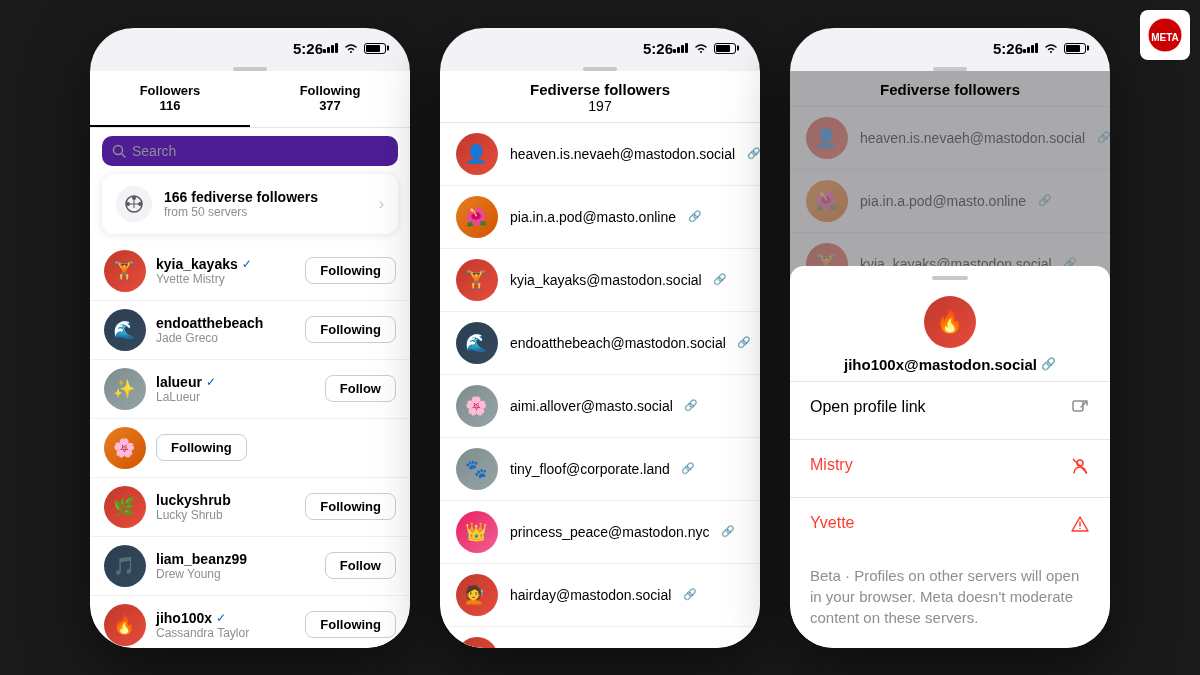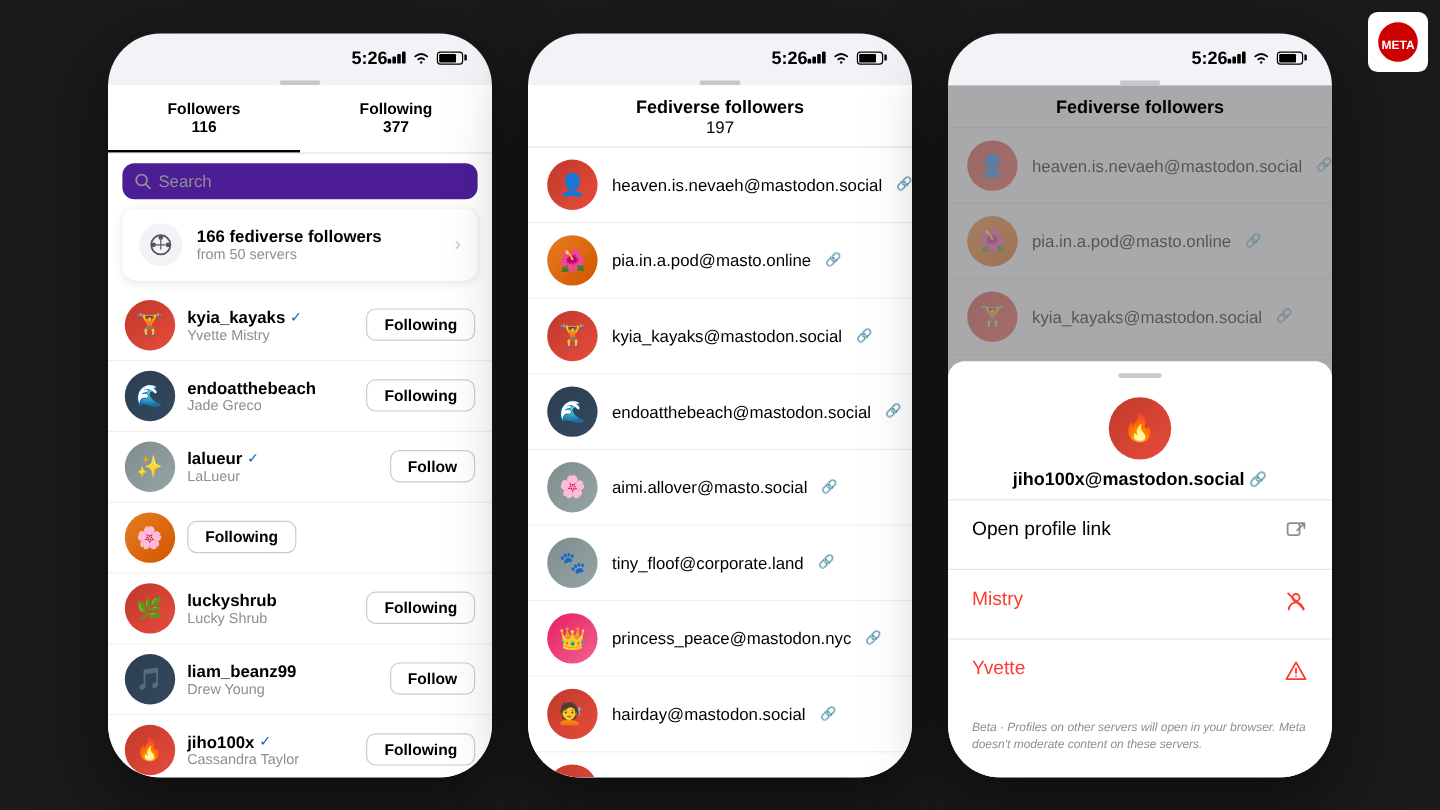--- a/index.html
+++ b/index.html
@@ -417,24 +417,23 @@
       font-size: 18px;
       color: #8e8e93;
     }
 
     .modal-action-icon.red {
       color: #ff3b30;
     }
 
     .modal-beta-text {
       padding: 10px 20px 0;
-      font-size: 10px;
+      font-size: 15px;
       color: #8e8e93;
       line-height: 1.4;
-      font-style: italic;
     }
 
     
     .watermark {
       position: absolute;
       top: 10px;
       right: 10px;
       width: 50px;
       height: 50px;
       background: #fff;

